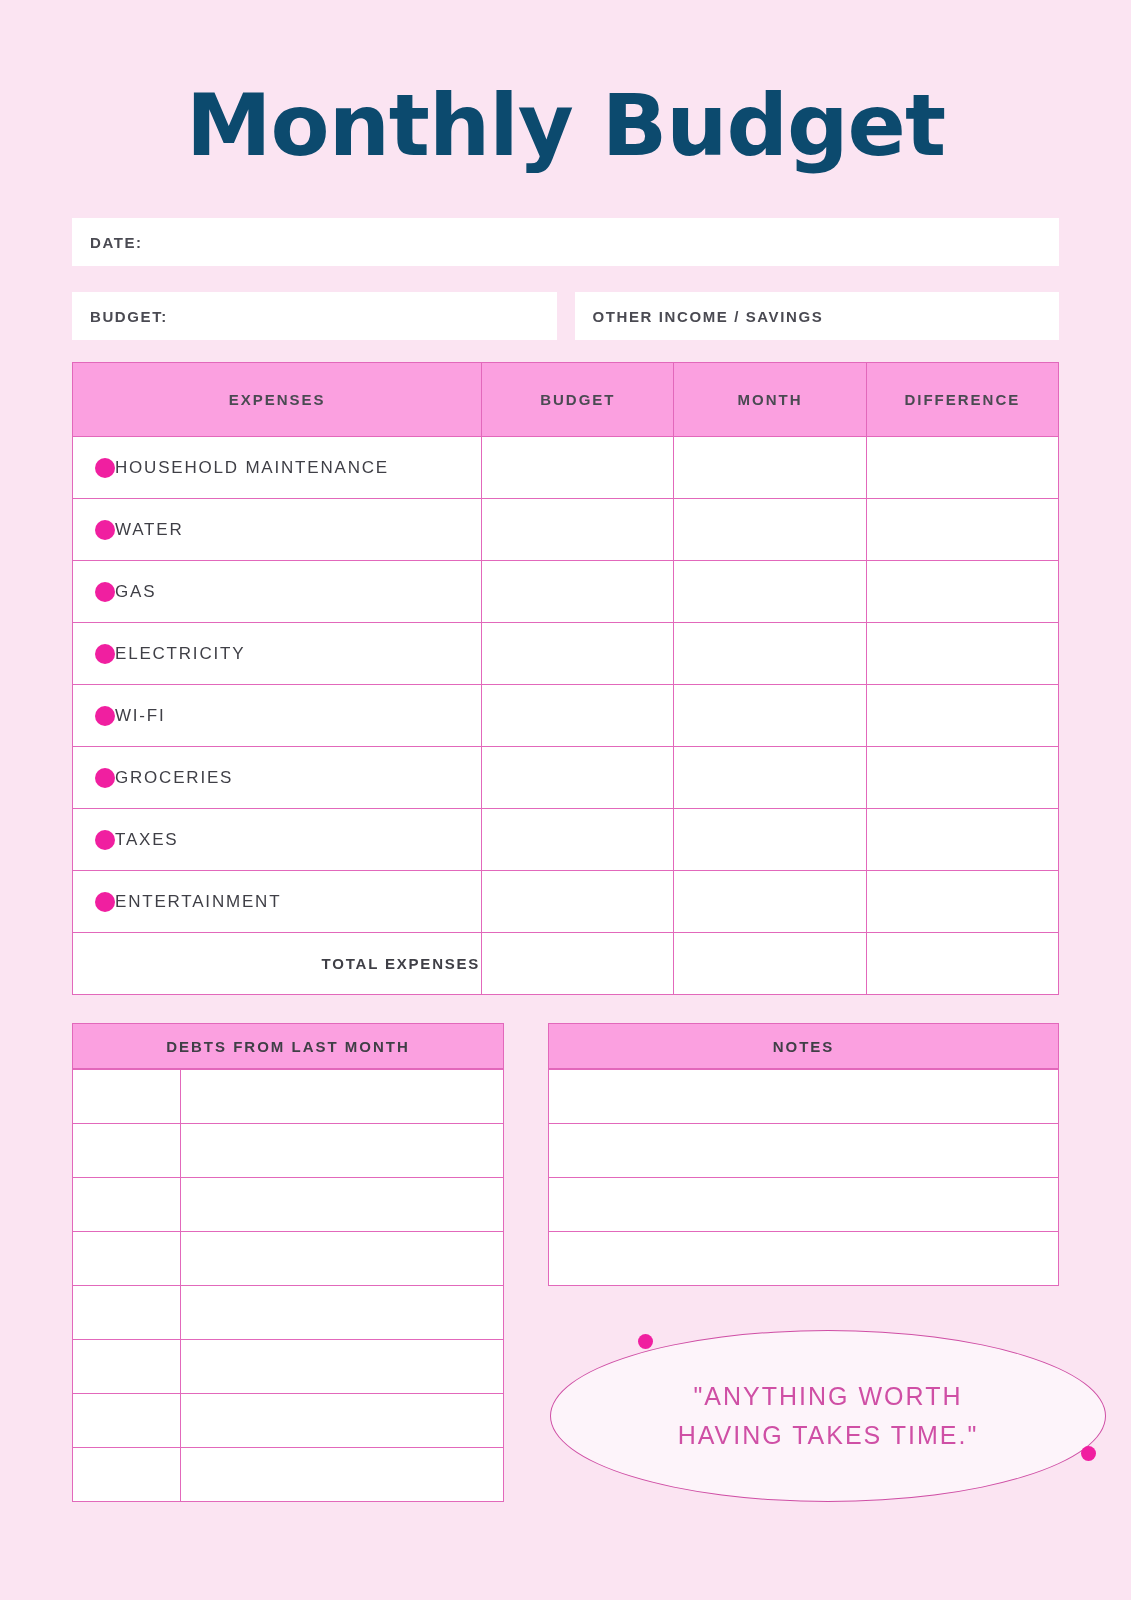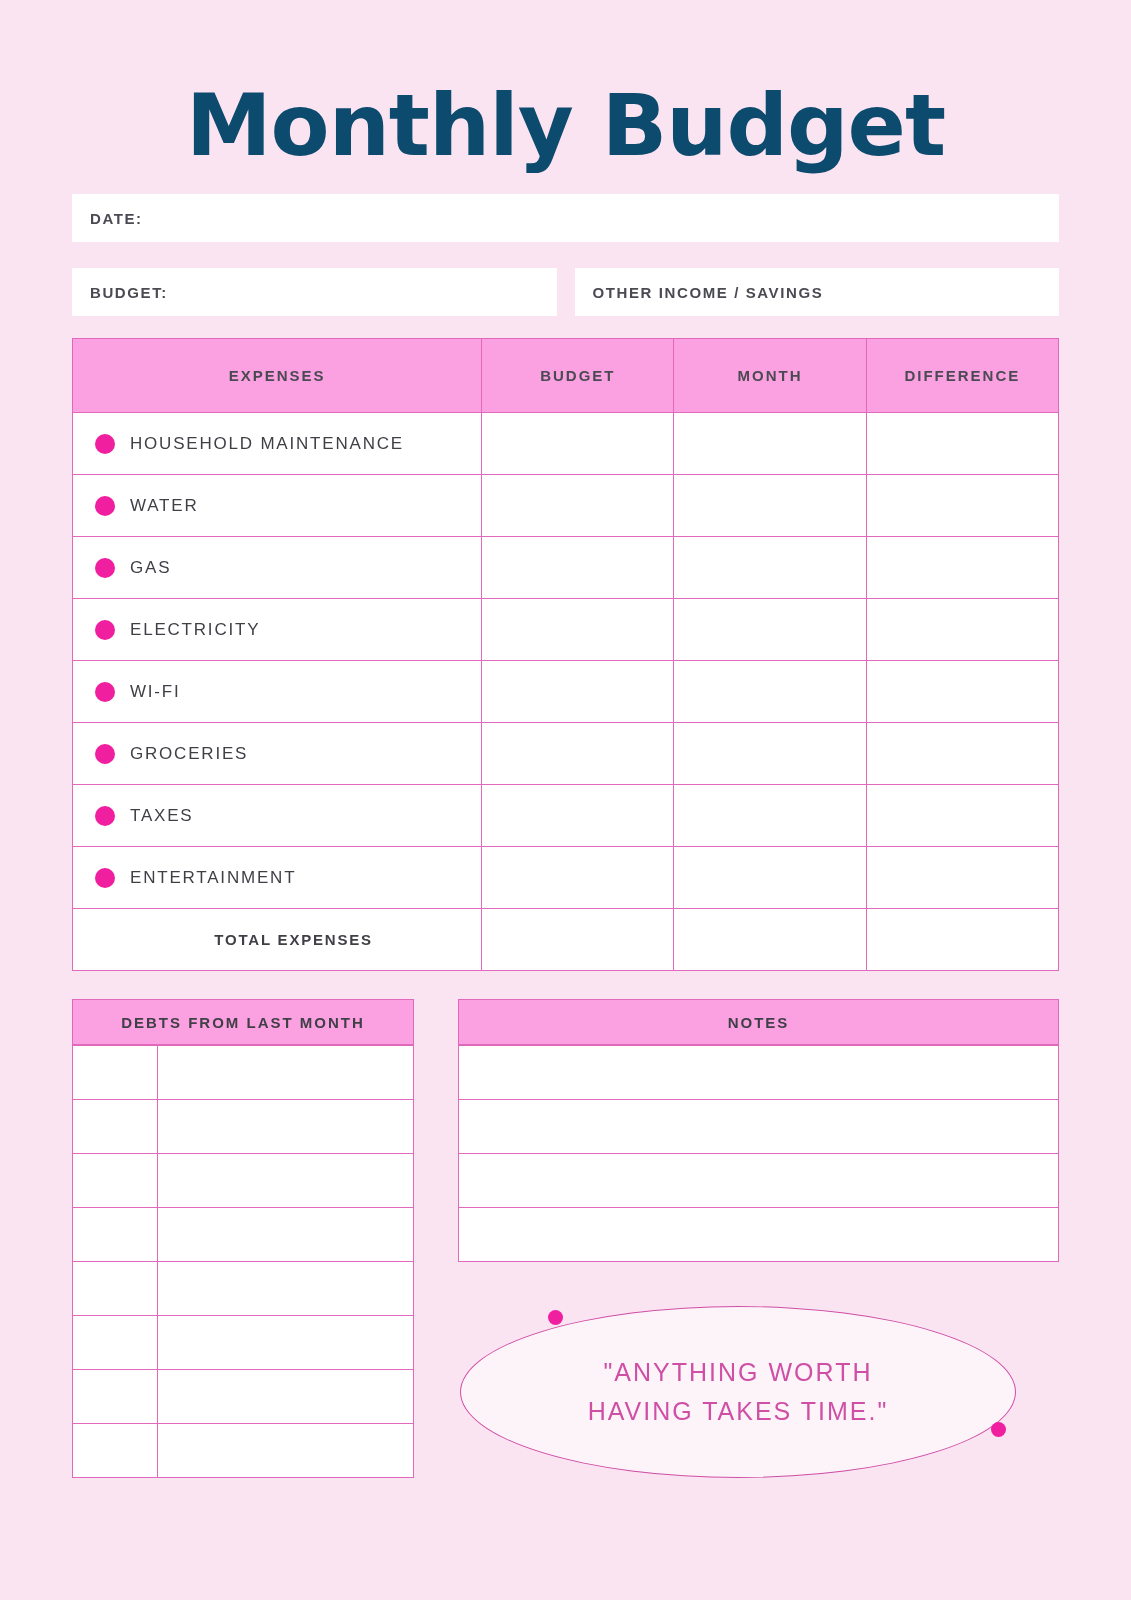--- a/index.html
+++ b/index.html
@@ -37,21 +37,21 @@
     background: #ffffff;
     height: 48px;
     display: flex;
     align-items: center;
     padding-left: 18px;
     font-size: 15px;
     letter-spacing: 1.6px;
     color: #4a4a52;
     font-weight: bold;
   }
-  .field.full { flex: 1 1 100%; }
+  .field.full { flex: 1 1 100%; margin-top: 24px; }
   .field.half { flex: 1 1 50%; }
 
   
   .exp-table {
     margin-top: 22px;
     border: 1.5px solid #e268bb;
     border-collapse: collapse;
     width: 100%;
     table-layout: fixed;
   }
@@ -70,42 +70,42 @@
   }
   .col-name { width: 41.5%; }
   .col-num  { width: 19.5%; }
   .cell-name {
     padding-left: 22px;
     font-size: 17px;
     letter-spacing: 1.8px;
     color: #3f3f46;
     text-align: left;
   }
-  .name-inner { display: flex; align-items: center; gap: 15px; }
+  .name-inner { display: flex; align-items: center; }
   .dot {
     width: 20px; height: 20px;
     border-radius: 50%;
     background: #f01fa0;
     flex: 0 0 auto;
   }
   .total-label {
     padding-left: 34px;
     font-size: 15px;
     letter-spacing: 1.8px;
     font-weight: bold;
     color: #3f3f46;
-    text-align: center;
+    text-align: right;
     height: 52px;
   }
   .total-cell { background: #fba0e0; height: 52px; }
 
   
   .bottom { display: flex; gap: 44px; margin-top: 28px; }
 
-  .debts { width: 342px; }
+  .debts { width: 432px; }
   .panel-head {
     background: #fba0e0;
     border: 1.5px solid #e268bb;
     height: 46px;
     display: flex; align-items: center; justify-content: center;
     font-size: 15px; letter-spacing: 2px; font-weight: bold; color: #3f3f46;
   }
   .debt-table, .notes-table {
     border-collapse: collapse;
     width: 100%;

